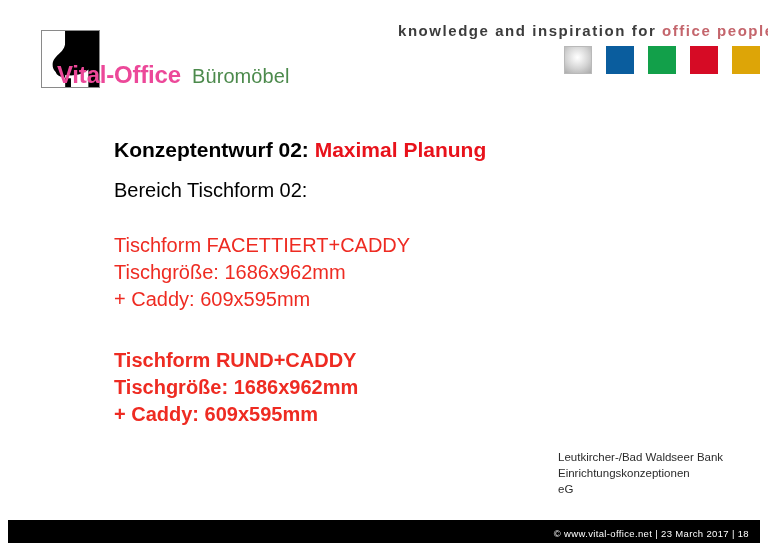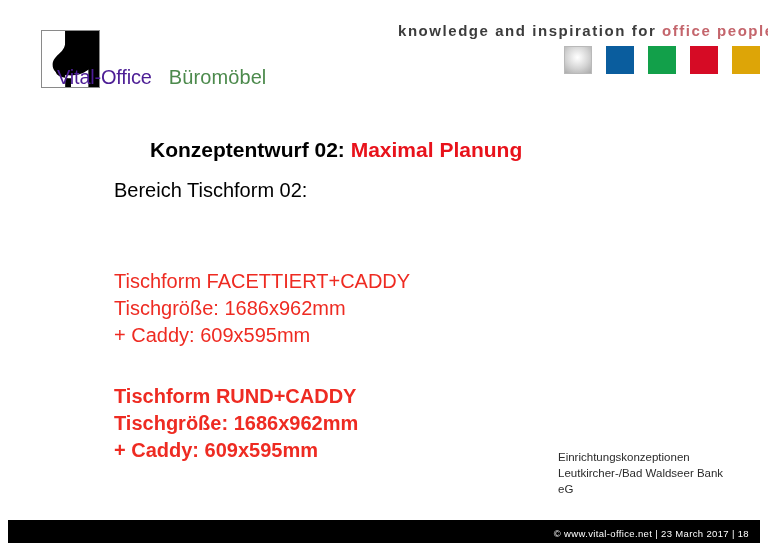--- a/index.html
+++ b/index.html
@@ -54,39 +54,39 @@
   }
   #logo-wordmark {
     position: absolute;
     left: 16px;
     bottom: 1px;
     white-space: nowrap;
     line-height: 1;
     z-index: 3;
   }
   .lw-vital {
-    font-size: 20px;
-    font-weight: normal;
-    color: #4c1d95;
+    font-size: 24px;
+    font-weight: bold;
+    color: #ec4899;
     letter-spacing: -0.2px;
   }
   .lw-reg {
     font-size: 11px;
     font-weight: bold;
     color: #ffffff;
     vertical-align: super;
     position: relative;
     top: -3px;
   }
   .lw-buero {
     font-size: 20px;
     font-weight: normal;
     color: #4c8a4c;
     letter-spacing: 0.1px;
-    margin-left: 9px;
+    margin-left: 3px;
   }
 
   
   #tagline {
     position: absolute;
     left: 398px;
     top: 24px;
     width: 352px;
     text-align: right;
     font-size: 15px;
@@ -118,21 +118,20 @@
 
   
   #title {
     position: absolute;
     left: 114px;
     top: 137px;
     font-size: 21px;
     font-weight: bold;
     line-height: 26px;
     white-space: nowrap;
-    margin-left: 36px;
   }
   .title-black { color: #000000; }
   .title-red   { color: #e8121b; }
 
   #subtitle {
     position: absolute;
     left: 114px;
     top: 177px;
     font-size: 20px;
     font-weight: normal;
@@ -142,21 +141,20 @@
   }
 
   .spec-block {
     position: absolute;
     left: 114px;
     color: #ee2b22;
     font-size: 20px;
     font-weight: normal;
     line-height: 27px;
     white-space: nowrap;
-    margin-top: 36px;
   }
   #spec-block-1 { top: 232px; }
   #spec-block-2 { top: 347px; font-weight: bold; }
 
   
   #credit {
     position: absolute;
     left: 558px;
     top: 449px;
     width: 205px;
@@ -232,22 +230,22 @@
     <div>+ Caddy: 609x595mm</div>
   </div>
 
   <div class="spec-block" id="spec-block-2">
     <div>Tischform RUND+CADDY</div>
     <div>Tischgröße: 1686x962mm</div>
     <div>+ Caddy: 609x595mm</div>
   </div>
 
   <div id="credit">
+    <div>Leutkircher-/Bad Waldseer Bank</div>
     <div>Einrichtungskonzeptionen</div>
-    <div>Leutkircher-/Bad Waldseer Bank</div>
     <div>eG</div>
   </div>
 
   <div id="footer-bar">
     <div id="footer-text">©  www.vital-office.net   |   23 March 2017   |    18</div>
   </div>
 
 </div>
 
 </body></html>

